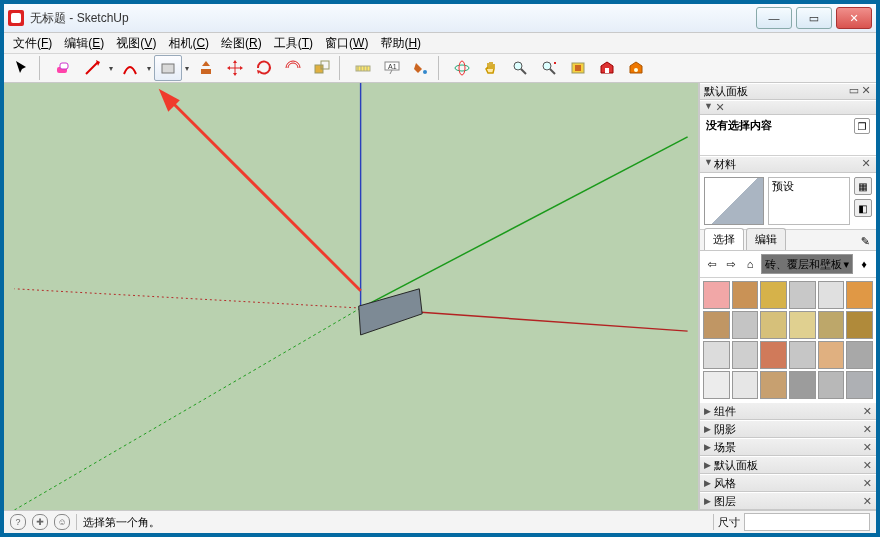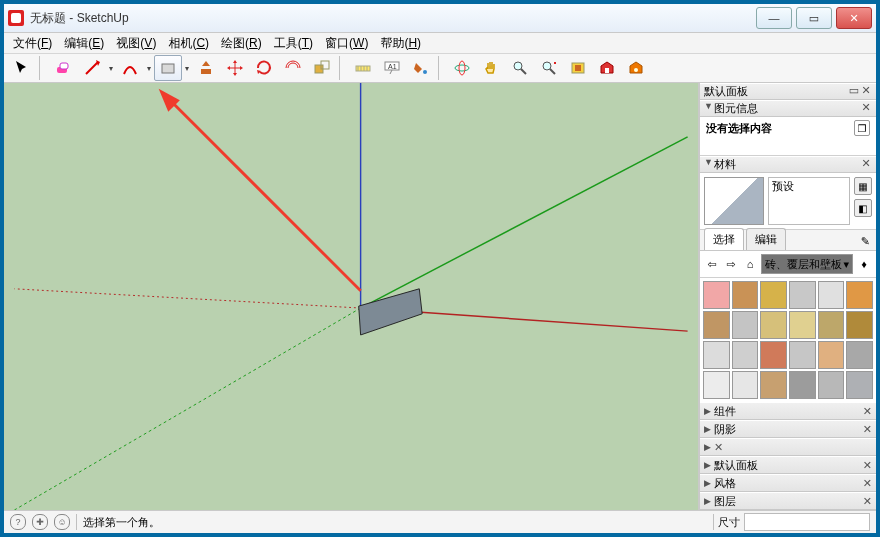--- a/index.html
+++ b/index.html
@@ -28,21 +28,21 @@
   .viewport{flex:1;background:#b9d1af;position:relative;border-right:1px solid #c9c9c9}
   .viewport svg{width:100%;height:100%;display:block}
   
   .side{width:176px;display:flex;flex-direction:column;background:#f4f4f4;border-left:1px solid #c9c9c9}
   .panelhdr{height:18px;background:linear-gradient(#f0f0f0,#e4e4e4);border-top:1px solid #fff;border-bottom:1px solid #c8c8c8;display:flex;align-items:flex-start;padding:0 4px;font-size:11px}
   .panelhdr .tri{width:10px;font-size:9px;color:#555}
   .panelhdr .txt{flex:1}
   .panelhdr .x{width:12px;text-align:center;color:#555}
   .panelbody{background:#fff;border-bottom:1px solid #d0d0d0;padding:3px 6px;font-size:11px}
   .panelbody.tall{height:64px}
-  .entityrow{display:flex;align-items:center;justify-content:space-between}
+  .entityrow{display:flex;align-items:flex-start;justify-content:space-between}
   .qicon{width:14px;height:14px;border:1px solid #999;border-radius:2px;display:inline-flex;align-items:center;justify-content:center;font-size:10px}
   .mat-preview{display:flex;height:48px;gap:4px}
   .mat-swatch{width:58px;height:46px;border:1px solid #999;background:linear-gradient(135deg,#fff 0 50%,#aab5c2 50% 100%)}
   .mat-name{flex:1;height:18px;border:1px solid #bbb;font-size:11px;padding:1px 3px;background:#fff}
   .mat-right{display:flex;flex-direction:column;gap:4px;align-items:center}
   .mat-smallbtn{width:16px;height:16px;border:1px solid #999;border-radius:2px;display:flex;align-items:center;justify-content:center;font-size:10px;background:#eee}
   .tabs{display:flex;height:20px;align-items:flex-end;gap:2px;padding:0 4px;border-bottom:1px solid #c8c8c8;background:#f4f4f4;font-size:11px}
   .tab{padding:3px 8px;border:1px solid #bbb;border-bottom:none;background:#fff;border-radius:3px 3px 0 0}
   .tab.inactive{background:#eee}
   .matpencil{margin-left:auto;padding:2px}
@@ -235,21 +235,20 @@
 
     <div class="side">
       <div class="panelhdr">
         <span class="txt">默认面板</span>
         <span class="x">▭</span>
         <span class="x">✕</span>
       </div>
 
       <div class="panelhdr">
         <span class="tri">▼</span>
-        <span class="txt">图元信息</span>
         <span class="x">✕</span>
       </div>
       <div class="panelbody tall">
         <div class="entityrow">
           <b>没有选择内容</b>
           <span class="qicon">❐</span>
         </div>
       </div>
 
       <div class="panelhdr">
@@ -317,20 +316,21 @@
             <span style="flex:1">组件</span>
             <span class="x">✕</span>
           </div>
         <div class="collapsed">
             <span class="tri">▶</span>
             <span style="flex:1">阴影</span>
             <span class="x">✕</span>
           </div>
         <div class="collapsed">
             <span class="tri">▶</span>
+            <span style="flex:1">场景</span>
             <span class="x">✕</span>
           </div>
         <div class="collapsed">
             <span class="tri">▶</span>
             <span style="flex:1">默认面板</span>
             <span class="x">✕</span>
           </div>
         <div class="collapsed">
             <span class="tri">▶</span>
             <span style="flex:1">风格</span>

